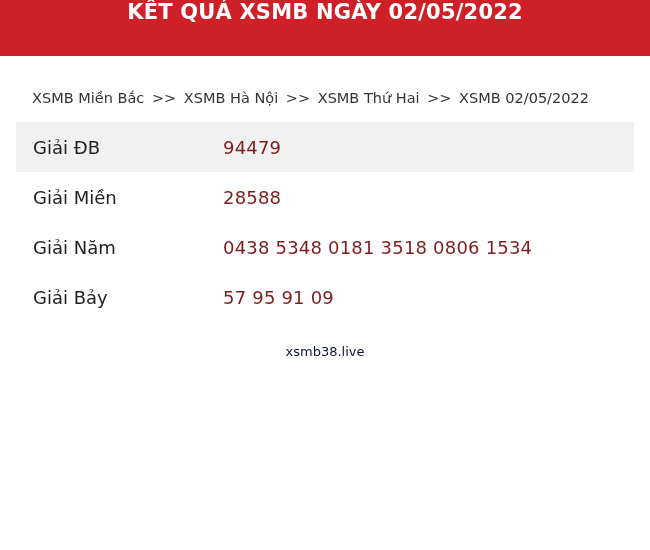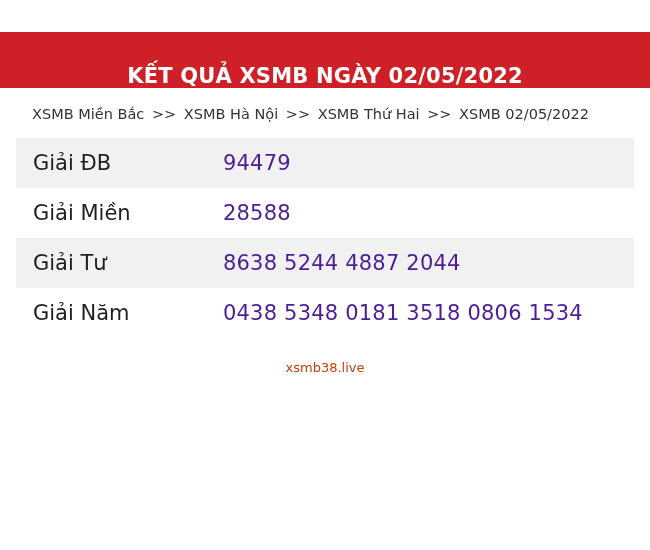--- a/index.html
+++ b/index.html
@@ -18,73 +18,73 @@
     width: 650px;
     height: 550px;
     position: relative;
     box-sizing: border-box;
   }
   .header-bar {
     background: #cf2027;
     color: #ffffff;
     height: 56px;
     display: flex;
-    align-items: flex-end;
+    align-items: flex-start;
     justify-content: center;
-    margin-top: 32px;
   }
   .header-title {
     font-size: 21px;
     font-weight: bold;
     letter-spacing: 0.2px;
     text-align: center;
     white-space: nowrap;
   }
   .breadcrumb {
     padding: 18px 26px 16px 32px;
     font-size: 14.5px;
     color: #333333;
     white-space: nowrap;
+    margin-top: 16px;
   }
   .breadcrumb .sep {
     color: #333333;
     padding: 0 3px;
   }
   .table {
     margin: 0 16px;
     border-collapse: collapse;
     width: 618px;
     table-layout: fixed;
   }
   .table tr {
     height: 50px;
   }
   .table tr.alt {
     background: #f1f1f1;
   }
   .table td {
     vertical-align: middle;
-    font-size: 21px;
+    font-size: 18px;
     border: none;
   }
   .table td.label {
     width: 186px;
     padding-left: 17px;
     color: #1f1f1f;
   }
   .table td.value {
-    color: #4c1d95;
+    color: #7f1d1d;
     letter-spacing: 0.2px;
     white-space: nowrap;
     padding-left: 3px;
   }
   .footer {
     text-align: center;
     font-size: 13px;
-    color: #c2410c;
+    color: #0f172a;
     padding-top: 22px;
   }
 </style>
 </head>
 <body>
 
 <div class="page">
 
   <div class="header-bar">
     <div class="header-title">KẾT QUẢ XSMB NGÀY 02/05/2022</div>
@@ -103,27 +103,27 @@
   <table class="table">
     <tbody>
       <tr class="alt">
         <td class="label">Giải ĐB</td>
         <td class="value">94479</td>
       </tr>
       <tr>
         <td class="label">Giải Miền</td>
         <td class="value">28588</td>
       </tr>
-      <tr class="alt">
-        <td class="label">Giải Tư</td>
-        <td class="value">8638 5244 4887 2044</td>
-      </tr>
       <tr>
         <td class="label">Giải Năm</td>
         <td class="value">0438 5348 0181 3518 0806 1534</td>
+      </tr>
+      <tr>
+        <td class="label">Giải Bảy</td>
+        <td class="value">57 95 91 09</td>
       </tr>
     </tbody>
   </table>
 
   <div class="footer">
     <span>xsmb38.live</span>
   </div>
 
 </div>
 

